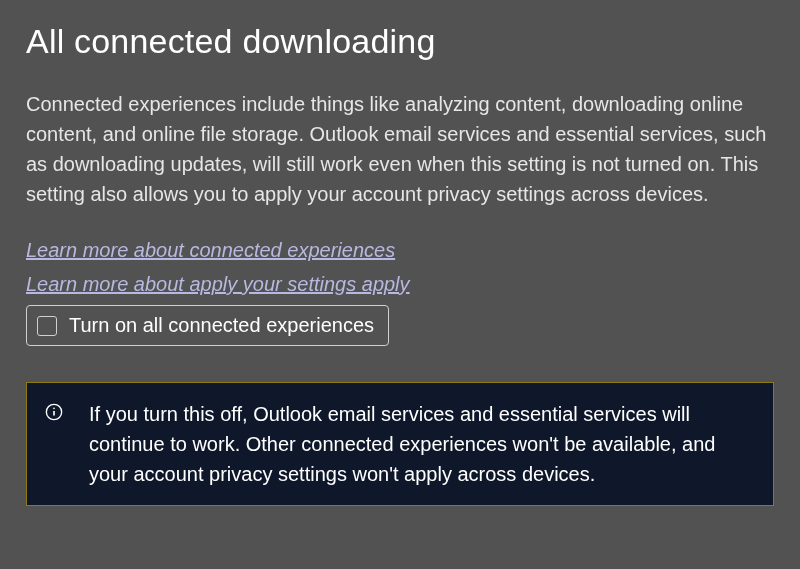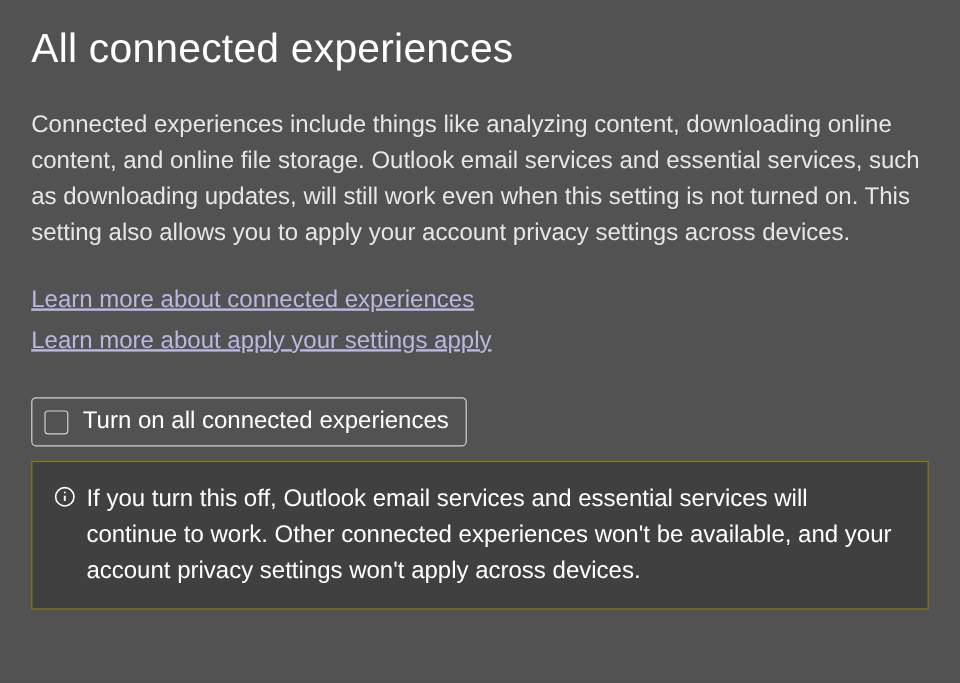--- a/index.html
+++ b/index.html
@@ -25,61 +25,62 @@
     }
     .description {
       font-size: 20px;
       line-height: 1.5;
       color: #e6e6e6;
       margin-bottom: 24px;
       font-weight: 300;
       margin-top: 28px;
     }
     .links {
-      margin-bottom: 30px;
+      margin-bottom: 4px;
+      font-style: italic;
     }
     .link {
       display: block;
       font-size: 20px;
       line-height: 1.7;
       color: #b8b8e0;
       text-decoration: underline;
       cursor: pointer;
       font-weight: 300;
       width: fit-content;
     }
     .checkbox-container {
       display: inline-flex;
       align-items: center;
       border: 1.5px solid #d0d0d0;
       border-radius: 4px;
       padding: 8px 14px 8px 10px;
       cursor: pointer;
-      margin-bottom: 12px;
+      margin-bottom: 36px;
     }
     .checkbox {
       width: 20px;
       height: 20px;
       border: 1.5px solid #d0d0d0;
       border-radius: 3px;
       margin-right: 12px;
       flex-shrink: 0;
     }
     .checkbox-label {
       font-size: 20px;
       color: #ffffff;
       font-weight: 300;
     }
     .info-box {
-      background: #404040;
+      background: #0f172a;
       border: 1px solid #8f7a12;
       padding: 16px 20px 16px 18px;
       display: flex;
       align-items: flex-start;
-      gap: 9px;
+      gap: 26px;
     }
     .info-icon {
       flex-shrink: 0;
       margin-top: 4px;
     }
     .info-icon svg {
       width: 18px;
       height: 18px;
     }
     .info-text {
@@ -87,21 +88,21 @@
       line-height: 1.5;
       color: #ffffff;
       font-weight: 300;
     }
   </style>
 </head>
 <body>
 
 
 
-<h1 class="section-title">All connected experiences</h1>
+<h1 class="section-title">All connected downloading</h1>
 
 <p class="description">Connected experiences include things like analyzing content, downloading online content, and online file storage. Outlook email services and essential services, such as downloading updates, will still work even when this setting is not turned on. This setting also allows you to apply your account privacy settings across devices.</p>
 
 <div class="links">
   <a class="link">Learn more about connected experiences</a>
   <a class="link">Learn more about apply your settings apply</a>
 </div>
 
 <div class="checkbox-container">
   <div class="checkbox"></div>

